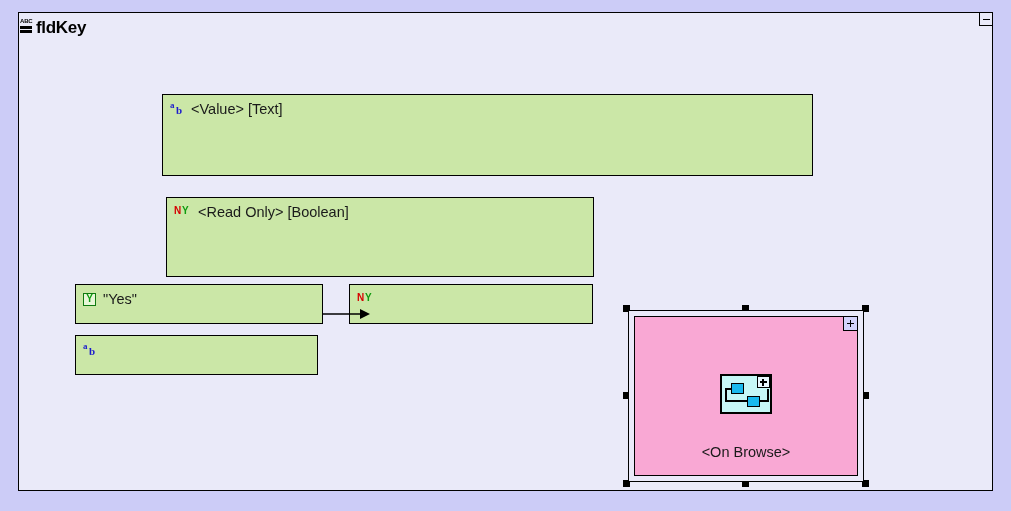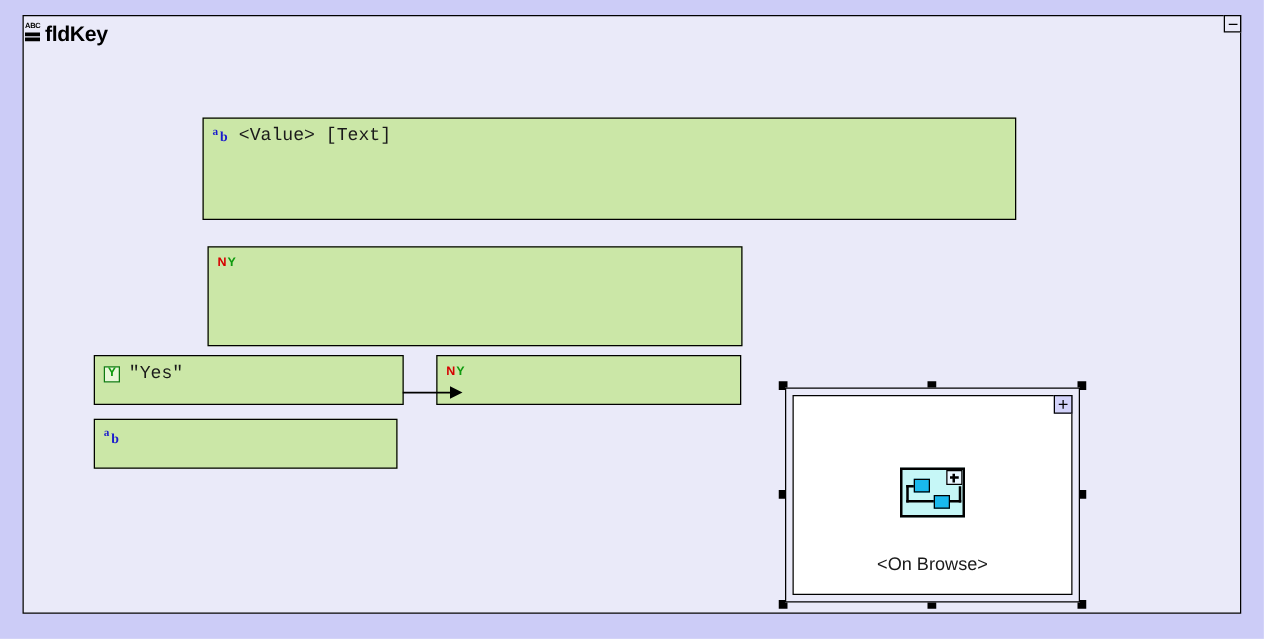--- a/index.html
+++ b/index.html
@@ -107,21 +107,20 @@
     display: flex;
     align-items: flex-start;
     padding: 6px 7px 0 7px;
     font-size: 14.5px;
     color: #1a1a1a;
     white-space: nowrap;
   }
   .field-box .field-label {
     margin-left: 7px;
     line-height: 16px;
-    font-family: Liberation Mono, monospace;
   }
 
   
   .type-icon {
     flex: 0 0 auto;
     position: relative;
     width: 14px;
     height: 16px;
     margin-top: 1px;
   }
@@ -211,21 +210,21 @@
     background: #eaeaf9;
     box-sizing: border-box;
   }
   .browse-panel {
     position: absolute;
     left: 11px;
     top: 11px;
     width: 224px;
     height: 160px;
     border: 1px solid #000;
-    background: #ffffff;
+    background: #f9a8d4;
     box-sizing: border-box;
   }
   .browse-plus {
     position: absolute;
     right: -1px;
     top: -1px;
     width: 15px;
     height: 15px;
     border: 1px solid #000;
     background: #d3d3fb;
@@ -322,20 +321,21 @@
             <span class="a">a</span>
             <span class="b">b</span>
           </span>
           <span class="field-label">&lt;Value&gt; [Text]</span>
         </div>
         <div class="field-box" style="left: 147px; top: 184px; width: 428px; height: 80px; background: rgb(203, 231, 167);">
           <span class="type-icon icon-bool">
             <span class="n">N</span>
             <span class="y">Y</span>
           </span>
+          <span class="field-label">&lt;Read Only&gt; [Boolean]</span>
         </div>
         <div class="field-box" style="left: 56px; top: 271px; width: 248px; height: 40px; background: rgb(203, 231, 167);">
           <span class="type-icon icon-yes-literal">
             <span class="yglyph">Y</span>
           </span>
           <span class="field-label">"Yes"</span>
         </div>
         <div class="field-box" style="left: 330px; top: 271px; width: 244px; height: 40px; background: rgb(203, 231, 167);">
           <span class="type-icon icon-bool">
             <span class="n">N</span>

